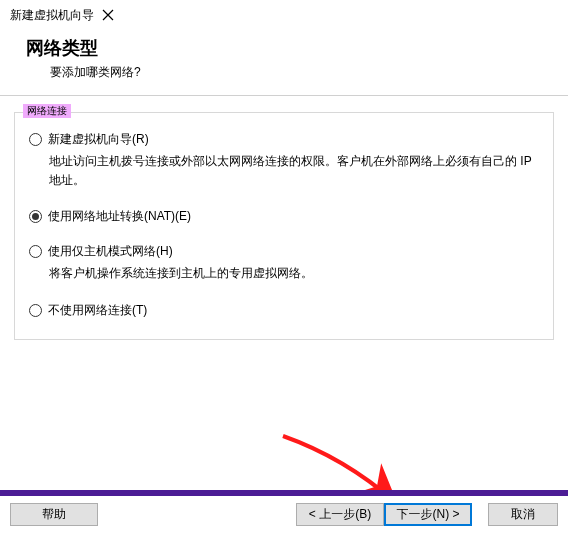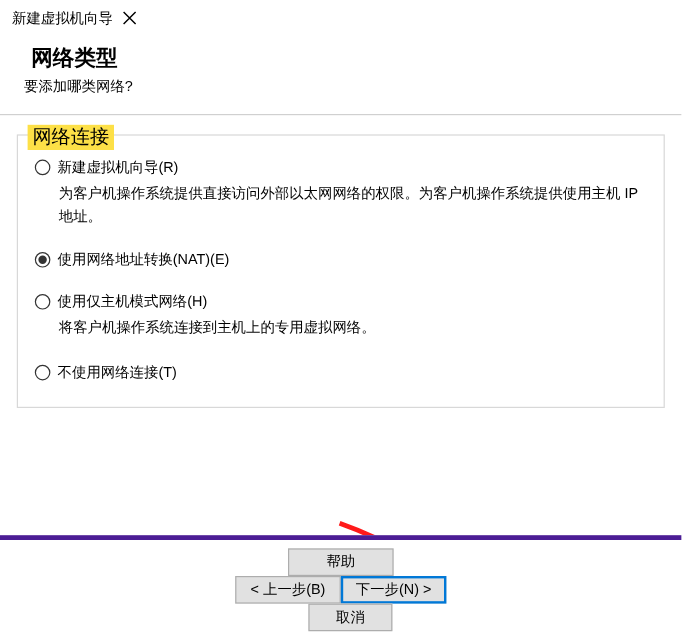--- a/index.html
+++ b/index.html
@@ -27,37 +27,37 @@
     display: flex;
     align-items: center;
     justify-content: center;
     font-size: 16px;
     font-family: Arial, sans-serif;
   }
   .header {
     padding: 6px 20px 14px 20px;
   }
   .header .heading { font-weight: bold; font-size: 18px; margin-bottom: 4px; margin-left: 6px; }
-  .header .subheading { font-size: 12px; }
+  .header .subheading { margin-left: 30px; font-size: 12px; }
   .hr { border-top: 1px solid #d0d0d0; }
   .content {
     padding: 16px 14px 10px 14px;
   }
   .group {
     border: 1px solid #d8d8d8;
     padding: 18px 14px 14px 14px;
     position: relative;
   }
   .group-label {
     position: absolute;
     top: -9px;
     left: 8px;
-    background: #fde047;
+    background: #f0abfc;
     padding: 0 4px;
-    font-size: 16px;
+    font-size: 10px;
   }
   .option { margin-bottom: 18px; }
   .option:last-child { margin-bottom: 6px; }
   .option-row {
     display: flex;
     align-items: center;
     gap: 6px;
   }
   .radio {
     width: 13px; height: 13px;
@@ -76,26 +76,25 @@
   }
   .option-desc {
     margin-left: 20px;
     margin-top: 4px;
     line-height: 1.6;
     color: #000;
   }
   .footer {
     position: absolute;
     bottom: 0; left: 0; right: 0;
-    border-top: 4px solid #4c1d95;
+    border-top: 6px solid #4c1d95;
     padding: 7px 10px 8px 10px;
     display: flex;
     align-items: center;
     background: #fff;
-    flex-direction: column;
   }
   .btn {
     background: #e1e1e1;
     border: 1px solid #adadad;
     height: 23px;
     min-width: 88px;
     font-size: 12px;
     font-family: inherit;
     cursor: pointer;
     padding: 0 10px;
@@ -150,21 +149,21 @@
 
 <div class="content">
   <div class="group">
     <div class="group-label">网络连接</div>
 
     <div class="option">
       <div class="option-row">
         <span class="radio"></span>
         <span>新建虚拟机向导(R)</span>
       </div>
-      <div class="option-desc">为客户机操作系统提供直接访问外部以太网网络的权限。为客户机操作系统提供使用主机 IP 地址。</div>
+      <div class="option-desc">地址访问主机拨号连接或外部以太网网络连接的权限。客户机在外部网络上必须有自己的 IP 地址。</div>
     </div>
 
     <div class="option">
       <div class="option-row">
         <span class="radio checked"></span>
         <span>使用网络地址转换(NAT)(E)</span>
       </div>
     </div>
 
     <div class="option">

